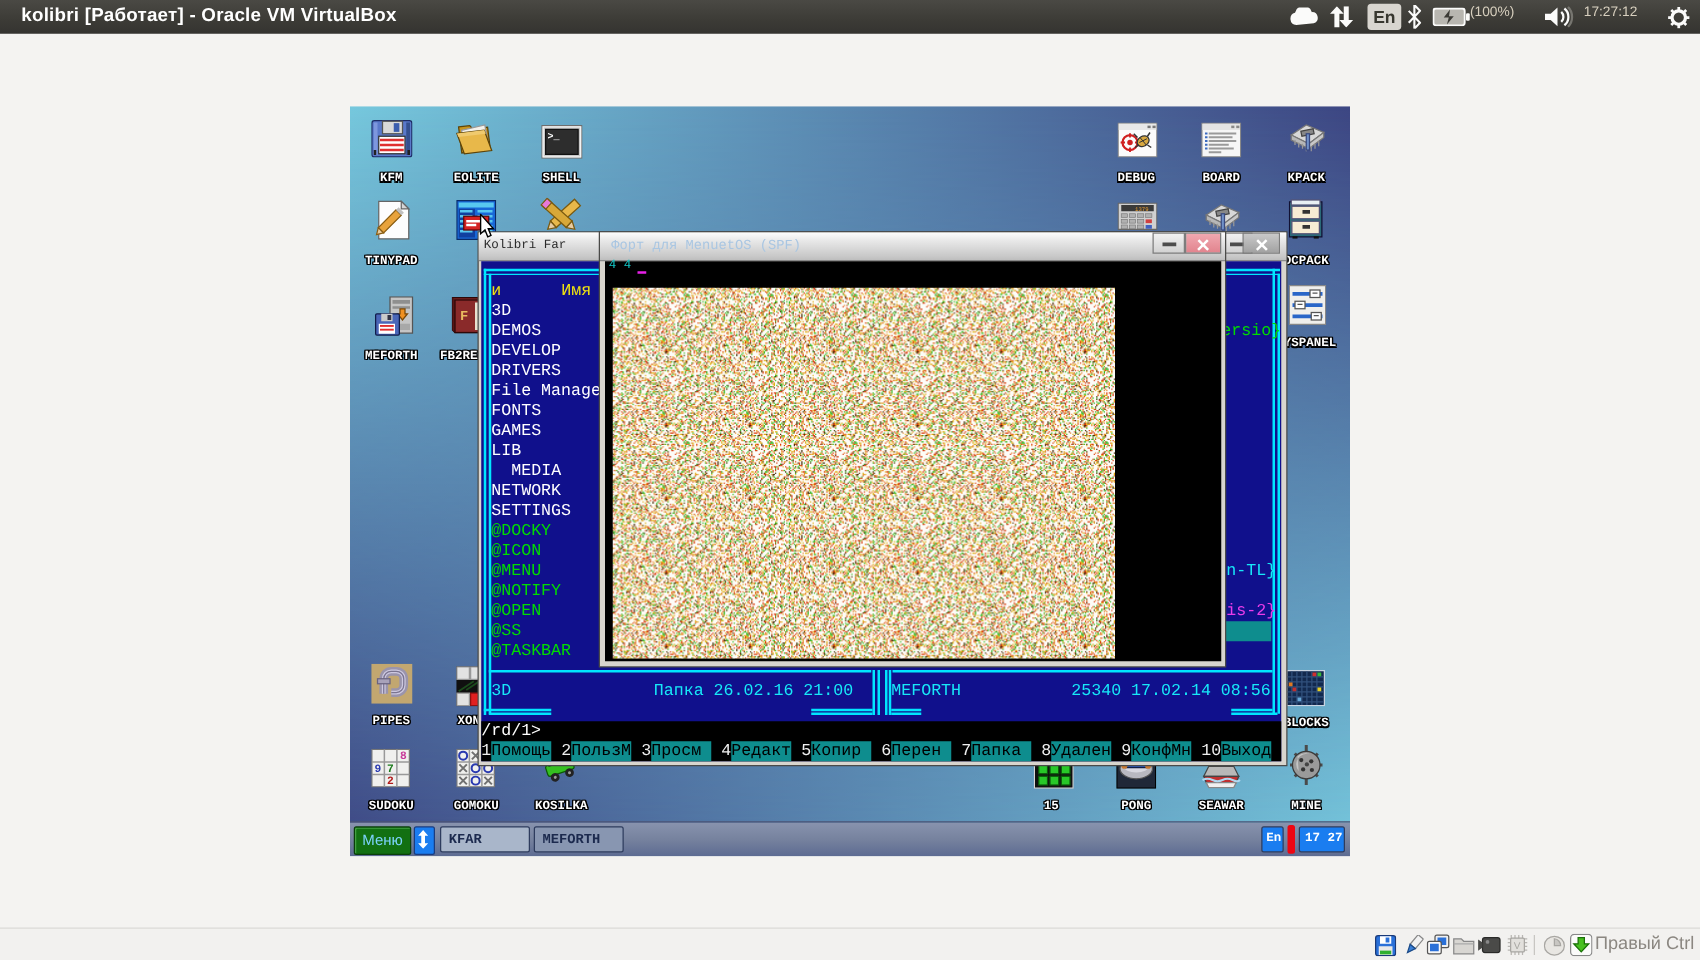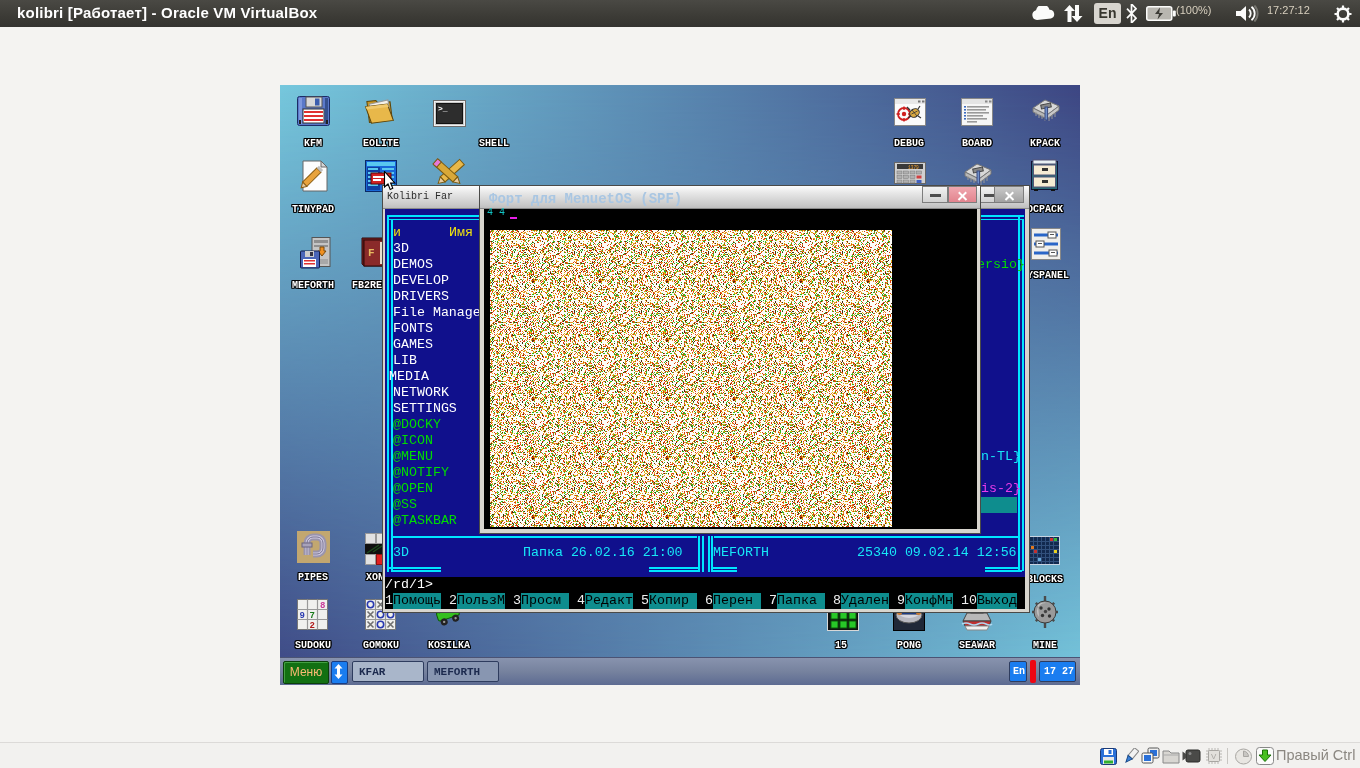--- a/index.html
+++ b/index.html
@@ -93,21 +93,21 @@
 <path d="M3 12 L25 12 L26 15 L4 15Z" fill="#f0ca6e"></path>
 </g>
     </svg>
 <div class="iconlbl" style="left:101px;top:54px;width:120px;margin-left:-60px;">EOLITE</div>
 <svg class="abs" style="left:153px;top:15px" width="33" height="27" viewBox="0 0 33 27">
       <rect x="0.5" y="0.5" width="32" height="26" fill="#c9c9c9" stroke="#6e6e6e"></rect>
 <rect x="1.5" y="1.5" width="30" height="24" fill="none" stroke="#f2f2f2"></rect>
 <rect x="3.5" y="3.5" width="26" height="20" fill="#2d2d2d" stroke="#111"></rect>
 <text x="5" y="11" font-family="Liberation Mono,monospace" font-size="8" font-weight="bold" fill="#fff">&gt;_</text>
     </svg>
-<div class="iconlbl" style="left:169px;top:54px;width:120px;margin-left:-60px;text-align:right;">SHELL</div>
+<div class="iconlbl" style="left:169px;top:54px;width:120px;margin-left:-60px;">SHELL</div>
 <svg class="abs" style="left:19px;top:75px" width="32" height="32" viewBox="0 0 32 32">
       <path d="M4 1 L22 1 L28 7 L28 31 L4 31 Z" fill="#fdfdfd" stroke="#666"></path>
 <path d="M22 1 L22 7 L28 7 Z" fill="#d5d5d5" stroke="#666"></path>
 <g transform="rotate(45 10 20)">
         <rect x="7" y="6" width="6" height="20" fill="#e8a33c" stroke="#8a5d12"></rect>
         <path d="M7 26 L13 26 L10 31 Z" fill="#e8cba0" stroke="#8a5d12"></path>
         <rect x="7" y="3" width="6" height="3" fill="#c0c0c0"></rect>
       </g>
     </svg>
 <div class="iconlbl" style="left:33px;top:120px;width:120px;margin-left:-60px;">TINYPAD</div>
@@ -429,43 +429,43 @@
         <div class="cl" style="left:600px;top:361px;width:37px;height:1.5px;"></div>
 <div class="cr" style="top:16px;"><span class="y" style="left:8px;">и</span><span class="y" style="left:64px;">Имя</span></div>
         <div class="cr" style="top:32px;"><span class="w" style="left:8px;">3D</span></div>
         <div class="cr" style="top:48px;"><span class="w" style="left:8px;">DEMOS</span></div>
         <div class="cr" style="top:64px;"><span class="w" style="left:8px;">DEVELOP</span></div>
         <div class="cr" style="top:80px;"><span class="w" style="left:8px;">DRIVERS</span></div>
         <div class="cr" style="top:96px;"><span class="w" style="left:8px;">File Manage</span></div>
         <div class="cr" style="top:112px;"><span class="w" style="left:8px;">FONTS</span></div>
         <div class="cr" style="top:128px;"><span class="w" style="left:8px;">GAMES</span></div>
         <div class="cr" style="top:144px;"><span class="w" style="left:8px;">LIB</span></div>
-        <div class="cr" style="top:160px;"><span class="w" style="left:4px;">MEDIA</span></div>
+        <div class="cr" style="top:160px;"><span class="w" style="left:24px;">MEDIA</span></div>
         <div class="cr" style="top:176px;"><span class="w" style="left:8px;">NETWORK</span></div>
         <div class="cr" style="top:192px;"><span class="w" style="left:8px;">SETTINGS</span></div>
         <div class="cr" style="top:208px;"><span class="g" style="left:8px;">@DOCKY</span></div>
         <div class="cr" style="top:224px;"><span class="g" style="left:8px;">@ICON</span></div>
         <div class="cr" style="top:240px;"><span class="g" style="left:8px;">@MENU</span></div>
         <div class="cr" style="top:256px;"><span class="g" style="left:8px;">@NOTIFY</span></div>
         <div class="cr" style="top:272px;"><span class="g" style="left:8px;">@OPEN</span></div>
         <div class="cr" style="top:288px;"><span class="g" style="left:8px;">@SS</span></div>
         <div class="cr" style="top:304px;"><span class="g" style="left:8px;">@TASKBAR</span></div>
         <div class="cr" style="top:48px;"><span class="g" style="left:592px;">ersio}</span></div>
         <div class="cr" style="top:240px;"><span class="c" style="left:596px;">n-TL}</span></div>
         <div class="cr" style="top:272px;"><span class="m" style="left:596px;">is-2}</span></div>
         <div class="abs" style="left:595px;top:288px;width:37px;height:16px;background:#0e8d8e;"></div>
-        <div class="cr" style="top:336px;"><span class="c" style="left:8px;">3D</span><span class="c" style="left:138px;">Папка 26.02.16 21:00</span><span class="c" style="left:328px;">MEFORTH</span><span class="c" style="left:472px;">25340 09.02.14 12:56</span></div>
+        <div class="cr" style="top:336px;"><span class="c" style="left:8px;">3D</span><span class="c" style="left:138px;">Папка 26.02.16 21:00</span><span class="c" style="left:328px;">MEFORTH</span><span class="c" style="left:472px;">25340 17.02.14 08:56</span></div>
         <div class="abs" style="left:0;top:368px;width:640px;height:32px;background:#000;"></div>
         <div class="cr" style="top:368px;"><span class="w" style="left:0px;">/rd/1&gt;</span></div>
         <div class="cr" style="top:384px;"><span class="fnum" style="left:0px;">1</span><span class="flbl" style="left:8px;">Помощь</span><span class="fnum" style="left:64px;">2</span><span class="flbl" style="left:72px;">ПользМ</span><span class="fnum" style="left:128px;">3</span><span class="flbl" style="left:136px;">Просм </span><span class="fnum" style="left:192px;">4</span><span class="flbl" style="left:200px;">Редакт</span><span class="fnum" style="left:256px;">5</span><span class="flbl" style="left:264px;">Копир </span><span class="fnum" style="left:320px;">6</span><span class="flbl" style="left:328px;">Перен </span><span class="fnum" style="left:384px;">7</span><span class="flbl" style="left:392px;">Папка </span><span class="fnum" style="left:448px;">8</span><span class="flbl" style="left:456px;">Удален</span><span class="fnum" style="left:512px;">9</span><span class="flbl" style="left:520px;">КонфМн</span><span class="fnum" style="left:576px;">10</span><span class="flbl" style="left:592px;">Выход</span></div>
 </div>
     </div>
 <div id="spfwin" class="win abs" style="left:200px;top:101px;width:500px;height:347px;">
 <div class="ttl"></div>
-<div class="abs mono" style="left:9px;top:5px;font-size:14px;font-weight:bold;color:#a9c6e2;">Форт для MenuetOS (SPF)</div>
+<div class="abs mono" style="left:9px;top:5px;font-size:11px;font-weight:normal;color:#a9c6e2;">Форт для MenuetOS (SPF)</div>
 <div class="wbtn" style="left:442px;">
         <div class="bm"></div>
       </div>
 <div class="wbtn red" style="left:468px;width:29px;">
         <div class="bx"></div>
       </div>
 <div class="abs" style="left:4px;top:23px;width:493px;height:320px;background:#000;">
 <div class="abs mono" style="left:3px;top:-2px;font-size:10px;color:#12c4c4;">4 4</div>
 <div class="abs" style="left:26px;top:8px;width:7px;height:2px;background:#e820e8;"></div>
 <svg class="abs" style="left:6px;top:21px" width="402" height="297">
@@ -477,21 +477,21 @@
               <path fill="#dfae12" d="M3 0h1v1h-1zM10 0h1v1h-1zM13 0h1v1h-1zM16 0h1v1h-1zM42 0h1v1h-1zM45 0h1v1h-1zM51 0h1v1h-1zM52 0h1v1h-1zM56 0h1v1h-1zM66 0h1v1h-1zM2 1h1v1h-1zM3 1h1v1h-1zM11 1h1v1h-1zM12 1h1v1h-1zM14 1h1v1h-1zM18 1h1v1h-1zM37 1h1v1h-1zM44 1h1v1h-1zM46 1h1v1h-1zM8 2h1v1h-1zM11 2h1v1h-1zM14 2h1v1h-1zM21 2h1v1h-1zM24 2h1v1h-1zM25 2h1v1h-1zM28 2h1v1h-1zM32 2h1v1h-1zM34 2h1v1h-1zM41 2h1v1h-1zM53 2h1v1h-1zM54 2h1v1h-1zM58 2h1v1h-1zM4 3h1v1h-1zM9 3h1v1h-1zM30 3h1v1h-1zM33 3h1v1h-1zM36 3h1v1h-1zM43 3h1v1h-1zM45 3h1v1h-1zM56 3h1v1h-1zM57 3h1v1h-1zM13 4h1v1h-1zM15 4h1v1h-1zM25 4h1v1h-1zM43 4h1v1h-1zM44 4h1v1h-1zM63 4h1v1h-1zM1 5h1v1h-1zM6 5h1v1h-1zM8 5h1v1h-1zM20 5h1v1h-1zM22 5h1v1h-1zM31 5h1v1h-1zM66 5h1v1h-1zM11 6h1v1h-1zM12 6h1v1h-1zM14 6h1v1h-1zM20 6h1v1h-1zM23 6h1v1h-1zM30 6h1v1h-1zM34 6h1v1h-1zM51 6h1v1h-1zM52 6h1v1h-1zM64 6h1v1h-1zM4 7h1v1h-1zM21 7h1v1h-1zM22 7h1v1h-1zM41 7h1v1h-1zM47 7h1v1h-1zM58 7h1v1h-1zM64 7h1v1h-1zM44 8h1v1h-1zM49 8h1v1h-1zM55 8h1v1h-1zM56 8h1v1h-1zM6 9h1v1h-1zM17 9h1v1h-1zM19 9h1v1h-1zM23 9h1v1h-1zM24 9h1v1h-1zM31 9h1v1h-1zM32 9h1v1h-1zM33 9h1v1h-1zM47 9h1v1h-1zM64 9h1v1h-1zM8 10h1v1h-1zM9 10h1v1h-1zM12 10h1v1h-1zM18 10h1v1h-1zM49 10h1v1h-1zM57 10h1v1h-1zM63 10h1v1h-1zM21 11h1v1h-1zM26 11h1v1h-1zM34 11h1v1h-1zM50 11h1v1h-1zM8 12h1v1h-1zM11 12h1v1h-1zM5 13h1v1h-1zM9 13h1v1h-1zM10 13h1v1h-1zM21 13h1v1h-1zM23 13h1v1h-1zM26 13h1v1h-1zM61 13h1v1h-1zM1 14h1v1h-1zM27 14h1v1h-1zM32 14h1v1h-1zM1 15h1v1h-1zM10 15h1v1h-1zM15 15h1v1h-1zM16 15h1v1h-1zM25 15h1v1h-1zM26 15h1v1h-1zM31 15h1v1h-1zM33 15h1v1h-1zM7 16h1v1h-1zM9 16h1v1h-1zM39 16h1v1h-1zM41 16h1v1h-1zM56 16h1v1h-1zM57 16h1v1h-1zM2 17h1v1h-1zM31 17h1v1h-1zM33 17h1v1h-1zM37 17h1v1h-1zM62 17h1v1h-1zM11 18h1v1h-1zM13 18h1v1h-1zM17 18h1v1h-1zM61 18h1v1h-1zM62 18h1v1h-1zM37 19h1v1h-1zM38 19h1v1h-1zM41 19h1v1h-1zM62 19h1v1h-1zM16 20h1v1h-1zM30 20h1v1h-1zM36 20h1v1h-1zM53 20h1v1h-1zM3 21h1v1h-1zM7 21h1v1h-1zM21 21h1v1h-1zM33 21h1v1h-1zM44 21h1v1h-1zM50 21h1v1h-1zM52 21h1v1h-1zM46 22h1v1h-1zM52 22h1v1h-1zM53 22h1v1h-1zM12 23h1v1h-1zM37 23h1v1h-1zM51 23h1v1h-1zM20 24h1v1h-1zM32 24h1v1h-1zM33 24h1v1h-1zM38 24h1v1h-1zM53 24h1v1h-1zM2 25h1v1h-1zM17 25h1v1h-1zM54 25h1v1h-1zM7 26h1v1h-1zM12 26h1v1h-1zM21 26h1v1h-1zM22 26h1v1h-1zM24 26h1v1h-1zM28 26h1v1h-1zM47 26h1v1h-1zM49 26h1v1h-1zM56 26h1v1h-1zM5 27h1v1h-1zM16 27h1v1h-1zM18 27h1v1h-1zM38 27h1v1h-1zM42 27h1v1h-1zM43 27h1v1h-1zM48 27h1v1h-1zM55 27h1v1h-1zM58 27h1v1h-1zM59 27h1v1h-1zM60 27h1v1h-1zM13 28h1v1h-1zM23 28h1v1h-1zM24 28h1v1h-1zM40 28h1v1h-1zM13 29h1v1h-1zM17 29h1v1h-1zM25 29h1v1h-1zM36 29h1v1h-1zM44 29h1v1h-1zM45 29h1v1h-1zM59 29h1v1h-1zM20 30h1v1h-1zM21 30h1v1h-1zM27 30h1v1h-1zM28 30h1v1h-1zM32 30h1v1h-1zM46 30h1v1h-1zM48 30h1v1h-1zM55 30h1v1h-1zM66 30h1v1h-1zM1 31h1v1h-1zM12 31h1v1h-1zM33 31h1v1h-1zM57 31h1v1h-1zM60 31h1v1h-1zM66 31h1v1h-1zM10 32h1v1h-1zM19 32h1v1h-1zM38 32h1v1h-1zM13 33h1v1h-1zM15 33h1v1h-1zM42 33h1v1h-1zM43 33h1v1h-1zM46 33h1v1h-1zM61 33h1v1h-1zM2 34h1v1h-1zM23 34h1v1h-1zM53 34h1v1h-1zM6 35h1v1h-1zM20 35h1v1h-1zM21 35h1v1h-1zM25 35h1v1h-1zM27 35h1v1h-1zM32 35h1v1h-1zM36 35h1v1h-1zM42 35h1v1h-1zM45 35h1v1h-1zM63 35h1v1h-1zM2 36h1v1h-1zM56 36h1v1h-1zM64 36h1v1h-1zM65 36h1v1h-1zM6 37h1v1h-1zM18 37h1v1h-1zM25 37h1v1h-1zM46 37h1v1h-1zM48 37h1v1h-1zM49 37h1v1h-1zM66 37h1v1h-1zM7 38h1v1h-1zM14 38h1v1h-1zM20 38h1v1h-1zM26 39h1v1h-1zM41 39h1v1h-1zM4 40h1v1h-1zM19 40h1v1h-1zM23 40h1v1h-1zM27 40h1v1h-1zM45 40h1v1h-1zM56 40h1v1h-1zM64 40h1v1h-1zM0 41h1v1h-1zM3 41h1v1h-1zM14 41h1v1h-1zM34 41h1v1h-1zM35 41h1v1h-1zM43 41h1v1h-1zM52 41h1v1h-1zM54 41h1v1h-1zM64 41h1v1h-1zM1 42h1v1h-1zM7 42h1v1h-1zM20 42h1v1h-1zM38 42h1v1h-1zM39 42h1v1h-1zM40 42h1v1h-1zM45 42h1v1h-1zM52 42h1v1h-1zM66 42h1v1h-1zM1 43h1v1h-1zM12 43h1v1h-1zM17 43h1v1h-1zM23 43h1v1h-1zM33 43h1v1h-1zM40 43h1v1h-1zM41 43h1v1h-1zM45 43h1v1h-1zM2 44h1v1h-1zM7 44h1v1h-1zM9 44h1v1h-1zM23 44h1v1h-1zM28 44h1v1h-1zM37 44h1v1h-1zM38 44h1v1h-1zM40 44h1v1h-1zM62 44h1v1h-1zM10 45h1v1h-1zM11 45h1v1h-1zM15 45h1v1h-1zM17 45h1v1h-1zM27 45h1v1h-1zM29 45h1v1h-1zM39 45h1v1h-1zM43 45h1v1h-1zM45 45h1v1h-1zM46 45h1v1h-1zM7 46h1v1h-1zM18 46h1v1h-1zM55 46h1v1h-1zM4 47h1v1h-1zM7 47h1v1h-1zM8 47h1v1h-1zM22 47h1v1h-1zM25 47h1v1h-1zM37 47h1v1h-1zM53 47h1v1h-1zM63 47h1v1h-1zM4 48h1v1h-1zM22 48h1v1h-1zM37 48h1v1h-1zM43 48h1v1h-1zM45 48h1v1h-1zM54 48h1v1h-1zM57 48h1v1h-1zM60 48h1v1h-1zM2 49h1v1h-1zM18 49h1v1h-1zM28 49h1v1h-1zM44 49h1v1h-1zM49 49h1v1h-1zM52 49h1v1h-1zM3 50h1v1h-1zM7 50h1v1h-1zM17 50h1v1h-1zM35 50h1v1h-1zM44 50h1v1h-1zM45 50h1v1h-1zM46 50h1v1h-1zM48 50h1v1h-1zM53 50h1v1h-1zM66 50h1v1h-1zM0 51h1v1h-1zM5 51h1v1h-1zM16 51h1v1h-1zM23 51h1v1h-1zM41 51h1v1h-1zM53 51h1v1h-1zM0 52h1v1h-1zM15 52h1v1h-1zM18 52h1v1h-1zM21 52h1v1h-1zM39 52h1v1h-1zM44 52h1v1h-1zM53 52h1v1h-1zM0 53h1v1h-1zM24 53h1v1h-1zM50 53h1v1h-1zM9 54h1v1h-1zM13 54h1v1h-1zM26 54h1v1h-1zM38 54h1v1h-1zM52 54h1v1h-1zM54 54h1v1h-1zM55 54h1v1h-1zM62 54h1v1h-1zM10 55h1v1h-1zM11 55h1v1h-1zM17 55h1v1h-1zM18 55h1v1h-1zM21 55h1v1h-1zM48 55h1v1h-1zM9 56h1v1h-1zM10 56h1v1h-1zM61 56h1v1h-1zM63 56h1v1h-1zM64 56h1v1h-1zM26 57h1v1h-1zM27 57h1v1h-1zM38 57h1v1h-1zM44 57h1v1h-1zM61 57h1v1h-1zM9 58h1v1h-1zM16 58h1v1h-1zM21 58h1v1h-1zM33 58h1v1h-1zM35 58h1v1h-1zM54 58h1v1h-1zM55 58h1v1h-1zM59 58h1v1h-1zM64 58h1v1h-1z"></path>
               <path fill="#2fb81f" d="M2 0h1v1h-1zM22 0h1v1h-1zM25 0h1v1h-1zM43 0h1v1h-1zM47 0h1v1h-1zM1 1h1v1h-1zM6 1h1v1h-1zM49 1h1v1h-1zM58 1h1v1h-1zM63 1h1v1h-1zM15 2h1v1h-1zM22 2h1v1h-1zM51 2h1v1h-1zM57 2h1v1h-1zM18 3h1v1h-1zM48 3h1v1h-1zM49 3h1v1h-1zM3 4h1v1h-1zM10 4h1v1h-1zM21 4h1v1h-1zM38 4h1v1h-1zM58 4h1v1h-1zM4 5h1v1h-1zM9 5h1v1h-1zM12 5h1v1h-1zM26 5h1v1h-1zM42 5h1v1h-1zM43 5h1v1h-1zM46 5h1v1h-1zM47 5h1v1h-1zM50 5h1v1h-1zM57 5h1v1h-1zM60 5h1v1h-1zM7 6h1v1h-1zM57 6h1v1h-1zM59 6h1v1h-1zM60 6h1v1h-1zM61 6h1v1h-1zM25 7h1v1h-1zM42 7h1v1h-1zM8 8h1v1h-1zM27 8h1v1h-1zM38 8h1v1h-1zM58 8h1v1h-1zM61 8h1v1h-1zM8 9h1v1h-1zM14 9h1v1h-1zM16 9h1v1h-1zM29 9h1v1h-1zM36 9h1v1h-1zM58 9h1v1h-1zM3 10h1v1h-1zM17 10h1v1h-1zM35 10h1v1h-1zM38 10h1v1h-1zM48 10h1v1h-1zM2 11h1v1h-1zM5 11h1v1h-1zM7 11h1v1h-1zM12 11h1v1h-1zM13 11h1v1h-1zM47 11h1v1h-1zM57 11h1v1h-1zM63 11h1v1h-1zM64 11h1v1h-1zM7 12h1v1h-1zM36 12h1v1h-1zM43 12h1v1h-1zM62 12h1v1h-1zM30 13h1v1h-1zM33 13h1v1h-1zM41 13h1v1h-1zM54 13h1v1h-1zM59 13h1v1h-1zM6 14h1v1h-1zM36 14h1v1h-1zM40 14h1v1h-1zM18 15h1v1h-1zM32 15h1v1h-1zM60 15h1v1h-1zM63 15h1v1h-1zM10 16h1v1h-1zM28 16h1v1h-1zM59 16h1v1h-1zM60 16h1v1h-1zM4 17h1v1h-1zM14 17h1v1h-1zM18 17h1v1h-1zM22 17h1v1h-1zM30 17h1v1h-1zM34 17h1v1h-1zM55 17h1v1h-1zM66 17h1v1h-1zM0 18h1v1h-1zM1 18h1v1h-1zM32 18h1v1h-1zM33 18h1v1h-1zM36 18h1v1h-1zM52 18h1v1h-1zM58 18h1v1h-1zM1 19h1v1h-1zM3 19h1v1h-1zM10 19h1v1h-1zM15 19h1v1h-1zM24 19h1v1h-1zM50 19h1v1h-1zM64 19h1v1h-1zM1 20h1v1h-1zM9 20h1v1h-1zM23 20h1v1h-1zM25 20h1v1h-1zM45 20h1v1h-1zM59 20h1v1h-1zM60 20h1v1h-1zM24 21h1v1h-1zM29 21h1v1h-1zM42 21h1v1h-1zM56 21h1v1h-1zM7 22h1v1h-1zM10 22h1v1h-1zM19 22h1v1h-1zM56 22h1v1h-1zM0 23h1v1h-1zM22 23h1v1h-1zM33 23h1v1h-1zM45 23h1v1h-1zM55 23h1v1h-1zM10 24h1v1h-1zM15 24h1v1h-1zM22 24h1v1h-1zM30 24h1v1h-1zM35 24h1v1h-1zM41 24h1v1h-1zM43 24h1v1h-1zM48 24h1v1h-1zM7 25h1v1h-1zM14 25h1v1h-1zM22 25h1v1h-1zM27 25h1v1h-1zM32 25h1v1h-1zM33 25h1v1h-1zM37 25h1v1h-1zM64 25h1v1h-1zM8 26h1v1h-1zM11 26h1v1h-1zM14 26h1v1h-1zM26 26h1v1h-1zM27 26h1v1h-1zM30 26h1v1h-1zM34 26h1v1h-1zM42 26h1v1h-1zM43 26h1v1h-1zM7 27h1v1h-1zM31 27h1v1h-1zM57 27h1v1h-1zM63 27h1v1h-1zM3 28h1v1h-1zM8 28h1v1h-1zM11 28h1v1h-1zM37 28h1v1h-1zM57 28h1v1h-1zM20 29h1v1h-1zM27 29h1v1h-1zM49 29h1v1h-1zM52 29h1v1h-1zM55 29h1v1h-1zM56 29h1v1h-1zM60 29h1v1h-1zM5 30h1v1h-1zM12 30h1v1h-1zM38 30h1v1h-1zM6 31h1v1h-1zM47 31h1v1h-1zM30 32h1v1h-1zM42 32h1v1h-1zM52 32h1v1h-1zM58 32h1v1h-1zM8 33h1v1h-1zM11 33h1v1h-1zM23 33h1v1h-1zM25 33h1v1h-1zM35 33h1v1h-1zM48 33h1v1h-1zM50 33h1v1h-1zM53 33h1v1h-1zM54 33h1v1h-1zM59 33h1v1h-1zM62 33h1v1h-1zM65 33h1v1h-1zM16 34h1v1h-1zM63 34h1v1h-1zM4 35h1v1h-1zM11 35h1v1h-1zM12 35h1v1h-1zM43 35h1v1h-1zM57 35h1v1h-1zM62 35h1v1h-1zM10 36h1v1h-1zM27 36h1v1h-1zM28 36h1v1h-1zM48 36h1v1h-1zM1 37h1v1h-1zM3 37h1v1h-1zM5 37h1v1h-1zM32 37h1v1h-1zM36 37h1v1h-1zM51 37h1v1h-1zM55 37h1v1h-1zM5 38h1v1h-1zM12 38h1v1h-1zM32 38h1v1h-1zM56 38h1v1h-1zM58 38h1v1h-1zM0 39h1v1h-1zM4 39h1v1h-1zM38 39h1v1h-1zM39 39h1v1h-1zM57 39h1v1h-1zM9 40h1v1h-1zM37 40h1v1h-1zM40 40h1v1h-1zM51 40h1v1h-1zM53 40h1v1h-1zM58 40h1v1h-1zM36 41h1v1h-1zM40 41h1v1h-1zM41 41h1v1h-1zM53 41h1v1h-1zM62 41h1v1h-1zM29 42h1v1h-1zM41 42h1v1h-1zM46 42h1v1h-1zM50 42h1v1h-1zM0 43h1v1h-1zM37 43h1v1h-1zM50 43h1v1h-1zM62 43h1v1h-1zM10 44h1v1h-1zM58 44h1v1h-1zM59 44h1v1h-1zM16 45h1v1h-1zM24 45h1v1h-1zM30 45h1v1h-1zM33 45h1v1h-1zM51 45h1v1h-1zM24 46h1v1h-1zM25 46h1v1h-1zM40 46h1v1h-1zM42 46h1v1h-1zM48 46h1v1h-1zM54 46h1v1h-1zM61 46h1v1h-1zM62 46h1v1h-1zM16 47h1v1h-1zM29 47h1v1h-1zM45 47h1v1h-1zM65 47h1v1h-1zM16 48h1v1h-1zM25 48h1v1h-1zM62 48h1v1h-1zM66 48h1v1h-1zM1 49h1v1h-1zM3 49h1v1h-1zM14 49h1v1h-1zM23 49h1v1h-1zM31 49h1v1h-1zM47 49h1v1h-1zM54 49h1v1h-1zM60 49h1v1h-1zM61 49h1v1h-1zM64 49h1v1h-1zM0 50h1v1h-1zM32 50h1v1h-1zM50 50h1v1h-1zM55 50h1v1h-1zM2 51h1v1h-1zM7 51h1v1h-1zM9 51h1v1h-1zM26 51h1v1h-1zM54 51h1v1h-1zM62 51h1v1h-1zM37 52h1v1h-1zM54 52h1v1h-1zM57 52h1v1h-1zM36 53h1v1h-1zM44 53h1v1h-1zM52 53h1v1h-1zM60 53h1v1h-1zM2 54h1v1h-1zM12 54h1v1h-1zM16 54h1v1h-1zM29 54h1v1h-1zM35 54h1v1h-1zM51 54h1v1h-1zM63 54h1v1h-1zM0 55h1v1h-1zM9 55h1v1h-1zM19 55h1v1h-1zM35 55h1v1h-1zM40 55h1v1h-1zM3 56h1v1h-1zM26 56h1v1h-1zM53 56h1v1h-1zM56 56h1v1h-1zM5 57h1v1h-1zM10 57h1v1h-1zM16 57h1v1h-1zM19 57h1v1h-1zM23 57h1v1h-1zM36 57h1v1h-1zM64 57h1v1h-1zM28 58h1v1h-1z"></path>
               <path fill="#4a2e08" d="M34 0h1v1h-1zM49 0h1v1h-1zM50 0h1v1h-1zM59 0h1v1h-1zM8 1h1v1h-1zM17 1h1v1h-1zM28 1h1v1h-1zM7 3h1v1h-1zM46 3h1v1h-1zM61 3h1v1h-1zM14 5h1v1h-1zM29 5h1v1h-1zM39 5h1v1h-1zM11 7h1v1h-1zM13 7h1v1h-1zM33 7h1v1h-1zM40 7h1v1h-1zM44 7h1v1h-1zM52 7h1v1h-1zM11 8h1v1h-1zM23 8h1v1h-1zM25 8h1v1h-1zM52 8h1v1h-1zM1 11h1v1h-1zM22 11h1v1h-1zM52 11h1v1h-1zM3 12h1v1h-1zM17 12h1v1h-1zM42 12h1v1h-1zM63 12h1v1h-1zM17 13h1v1h-1zM24 13h1v1h-1zM44 13h1v1h-1zM16 14h1v1h-1zM58 14h1v1h-1zM66 14h1v1h-1zM0 15h1v1h-1zM16 16h1v1h-1zM30 16h1v1h-1zM37 16h1v1h-1zM44 16h1v1h-1zM5 17h1v1h-1zM27 17h1v1h-1zM38 17h1v1h-1zM65 17h1v1h-1zM7 18h1v1h-1zM0 19h1v1h-1zM18 19h1v1h-1zM21 19h1v1h-1zM25 19h1v1h-1zM35 19h1v1h-1zM36 19h1v1h-1zM53 19h1v1h-1zM5 20h1v1h-1zM10 20h1v1h-1zM32 20h1v1h-1zM38 20h1v1h-1zM17 21h1v1h-1zM53 21h1v1h-1zM58 21h1v1h-1zM62 21h1v1h-1zM14 22h1v1h-1zM17 22h1v1h-1zM24 22h1v1h-1zM34 22h1v1h-1zM35 22h1v1h-1zM40 22h1v1h-1zM44 22h1v1h-1zM50 22h1v1h-1zM1 23h1v1h-1zM17 23h1v1h-1zM47 23h1v1h-1zM28 24h1v1h-1zM36 24h1v1h-1zM54 24h1v1h-1zM66 24h1v1h-1zM12 25h1v1h-1zM39 25h1v1h-1zM15 26h1v1h-1zM31 26h1v1h-1zM37 26h1v1h-1zM45 26h1v1h-1zM21 27h1v1h-1zM52 28h1v1h-1zM4 29h1v1h-1zM7 29h1v1h-1zM12 29h1v1h-1zM26 29h1v1h-1zM8 30h1v1h-1zM52 30h1v1h-1zM54 30h1v1h-1zM63 30h1v1h-1zM7 31h1v1h-1zM37 31h1v1h-1zM61 31h1v1h-1zM62 31h1v1h-1zM6 32h1v1h-1zM35 32h1v1h-1zM40 32h1v1h-1zM55 32h1v1h-1zM61 32h1v1h-1zM12 33h1v1h-1zM20 33h1v1h-1zM24 33h1v1h-1zM26 33h1v1h-1zM33 33h1v1h-1zM3 34h1v1h-1zM5 34h1v1h-1zM36 34h1v1h-1zM43 34h1v1h-1zM48 34h1v1h-1zM59 34h1v1h-1zM34 35h1v1h-1zM52 35h1v1h-1zM1 36h1v1h-1zM13 36h1v1h-1zM39 36h1v1h-1zM51 36h1v1h-1zM59 36h1v1h-1zM0 37h1v1h-1zM34 37h1v1h-1zM43 37h1v1h-1zM8 38h1v1h-1zM11 38h1v1h-1zM29 38h1v1h-1zM54 38h1v1h-1zM19 39h1v1h-1zM44 39h1v1h-1zM15 40h1v1h-1zM18 40h1v1h-1zM29 40h1v1h-1zM42 40h1v1h-1zM4 41h1v1h-1zM24 41h1v1h-1zM65 41h1v1h-1zM16 42h1v1h-1zM35 42h1v1h-1zM60 42h1v1h-1zM65 42h1v1h-1zM20 43h1v1h-1zM58 43h1v1h-1zM60 43h1v1h-1zM16 44h1v1h-1zM43 44h1v1h-1zM48 44h1v1h-1zM63 44h1v1h-1zM22 45h1v1h-1zM34 45h1v1h-1zM41 45h1v1h-1zM22 46h1v1h-1zM23 46h1v1h-1zM44 46h1v1h-1zM35 47h1v1h-1zM40 47h1v1h-1zM46 47h1v1h-1zM2 48h1v1h-1zM3 48h1v1h-1zM8 48h1v1h-1zM13 48h1v1h-1zM39 48h1v1h-1zM64 48h1v1h-1zM13 49h1v1h-1zM42 49h1v1h-1zM45 49h1v1h-1zM56 49h1v1h-1zM2 50h1v1h-1zM13 50h1v1h-1zM26 50h1v1h-1zM17 51h1v1h-1zM27 51h1v1h-1zM42 51h1v1h-1zM43 51h1v1h-1zM1 52h1v1h-1zM3 52h1v1h-1zM42 52h1v1h-1zM2 53h1v1h-1zM28 53h1v1h-1zM32 53h1v1h-1zM53 53h1v1h-1zM62 53h1v1h-1zM32 54h1v1h-1zM57 54h1v1h-1zM7 55h1v1h-1zM20 55h1v1h-1zM38 55h1v1h-1zM43 55h1v1h-1zM11 56h1v1h-1zM30 56h1v1h-1zM35 56h1v1h-1zM44 56h1v1h-1zM22 57h1v1h-1zM35 57h1v1h-1zM60 57h1v1h-1zM0 58h1v1h-1zM15 58h1v1h-1zM19 58h1v1h-1zM23 58h1v1h-1zM37 58h1v1h-1zM41 58h1v1h-1zM44 58h1v1h-1zM56 58h1v1h-1z"></path>
             </pattern>
           </defs>
           <rect width="402" height="297" fill="url(#np)"></rect>
         </svg>
 </div>
     </div>
 <div id="tb" class="abs">
-<div class="abs" style="left:3px;top:3px;width:44px;height:21px;background:#127012;border:1px solid #0a3f0a;border-radius:2px;box-shadow:inset 1px 1px 0 #43a043;color:#fdba74;font-size:12px;text-align:center;line-height:20px;">Меню</div>
+<div class="abs" style="left:3px;top:3px;width:44px;height:21px;background:#127012;border:1px solid #0a3f0a;border-radius:2px;box-shadow:inset 1px 1px 0 #43a043;color:#7dd3fc;font-size:12px;text-align:center;line-height:20px;">Меню</div>
 <div class="abs" style="left:51px;top:3px;width:15px;height:21px;background:#1a7df0;border:1px solid #1a3c80;border-radius:2px;"></div>
       <svg class="abs" style="left:54px;top:6px" width="9" height="15" viewBox="0 0 9 15">
         <path d="M4.5 0 L8.5 4.5 H6 V10.5 H8.5 L4.5 15 L0.5 10.5 H3 V4.5 H0.5 Z" fill="#fff"></path>
       </svg>
 <div class="tskb" style="left:72px;width:72px;background:#a9b6ca;">KFAR</div>
 <div class="tskb" style="left:147px;width:72px;background:#8896b1;">MEFORTH</div>
 <div class="tskb" style="left:729px;width:18px;background:#1a7df0;color:#fff;padding-left:3px;font-size:10px;">En</div>
 <div class="abs" style="left:750px;top:2px;width:6px;height:23px;background:#ee0612;border-radius:2px;"></div>
 <div class="tskb" style="left:759px;width:37px;background:#1a7df0;color:#fff;padding-left:4px;font-size:10px;">17 27</div>
 </div>

